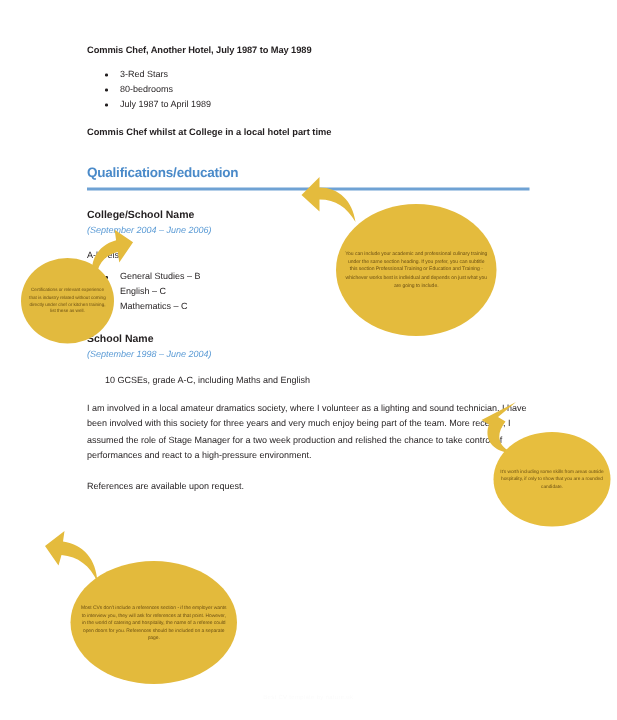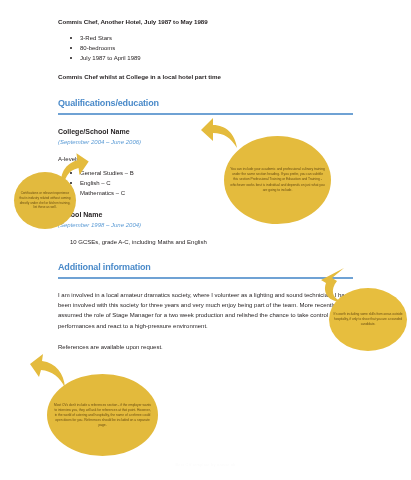--- a/index.html
+++ b/index.html
@@ -18,21 +18,21 @@
 
   #page {
     position: absolute;
     inset: 0;
   }
 
   
   .doc {
     position: absolute;
     left: 58px;
-    top: 4px;
+    top: 16px;
     width: 295px;
   }
 
   .job-title {
     font-size: 6.2px;
     font-weight: bold;
     line-height: 1.4;
     margin-top: 14px;
     letter-spacing: -0.05px;
   }
@@ -236,24 +236,20 @@
         <li>Mathematics – C</li>
       </ul>
     </div>
 
     <div class="edu-entry">
       <div class="edu-name">School Name</div>
       <div class="edu-dates">(September 1998 – June 2004)</div>
       <div class="edu-note">10 GCSEs, grade A-C, including Maths and English</div>
     </div>
 
-    <div class="section">
-      <div class="section-heading">Additional information</div>
-      <div class="section-rule"></div>
-    </div>
 
     <div class="body-text">I am involved in a local amateur dramatics society, where I volunteer as a lighting and sound technician. I have been involved with this society for three years and very much enjoy being part of the team. More recently, I assumed the role of Stage Manager for a two week production and relished the chance to take control of performances and react to a high-pressure environment.</div>
 
 
     <div class="refs-text">References are available upon request.</div>
 
   </div>
 
   <svg class="arrow" id="arrow-education" width="46" height="44" viewBox="0 0 46 44">
     <path d="M8 14 L20 2 L20 9 C33 9 42 18 44 32 C38 22 31 17 20 17 L20 25 Z" fill="#e4bb3d"></path>

